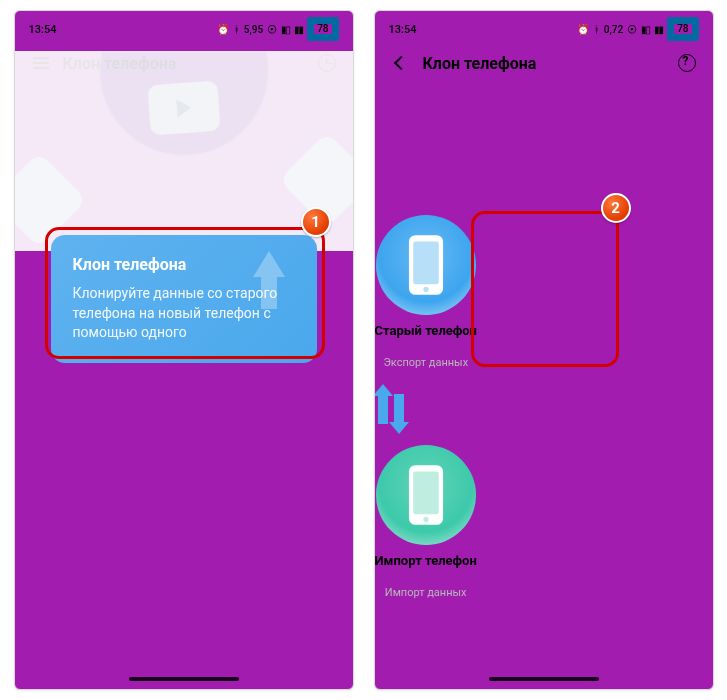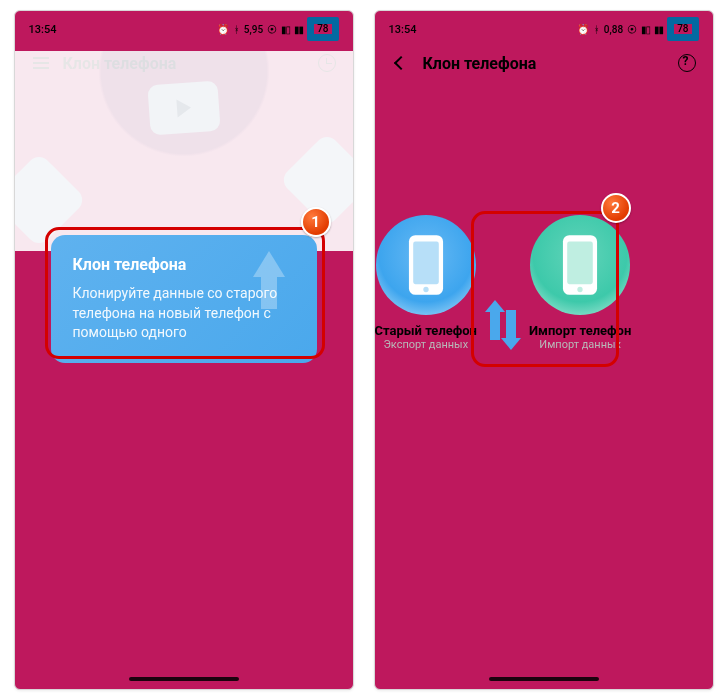--- a/index.html
+++ b/index.html
@@ -9,21 +9,21 @@
     display: flex;
     gap: 20px;
     padding: 10px;
     justify-content: center;
   }
   .phone {
     width: 340px;
     height: 680px;
     border: 1px solid #d8d8d8;
     border-radius: 6px;
-    background: #be185d;
+    background: #a21caf;
     position: relative;
     overflow: hidden;
     box-shadow: 0 1px 3px rgba(0,0,0,0.08);
   }
   
   .status-bar {
     display: flex;
     justify-content: space-between;
     align-items: center;
     padding: 6px 14px 2px 14px;
@@ -219,35 +219,35 @@
     transform: translateX(-50%);
     width: 110px; height: 4px;
     background: #000;
     border-radius: 3px;
     opacity: 0.85;
   }
   
   .options {
     margin-top: 130px;
     display: flex;
-    flex-direction: row;
-    align-items: flex-end;
+    flex-direction: column;
+    align-items: flex-start;
     gap: 10px;
   }
   .opt-circle {
     width: 100px; height: 100px;
     border-radius: 50%;
     display: flex; align-items: center; justify-content: center;
     position: relative;
   }
   .circ-blue { background: radial-gradient(circle at 50% 40%, #67b9f4 0%, #3da5ee 60%, #c7e7fb 100%); }
   .circ-green { background: radial-gradient(circle at 50% 40%, #62d4b9 0%, #3dc9aa 60%, #c5efe4 100%); }
   .opt-circle svg { width: 48px; height: 64px; }
   .opt-title { font-size: 13px; font-weight: 700; color: #000; margin-top: 8px; }
-  .opt-sub   { font-size: 11px; color: #b8b8b8; margin-top: 0; }
+  .opt-sub   { font-size: 11px; color: #b8b8b8; margin-top: 18px; }
   .swap-arrows {
     width: 32px; height: 44px;
     margin: 8px 0 4px 0;
     position: relative;
   }
   .swap-arrows .a {
     position: absolute;
     width: 10px; height: 30px;
     top: 7px;
   }
@@ -310,21 +310,21 @@
 
   <div class="home-ind"></div>
 </div>
 
 <div class="phone">
   <div class="status-bar">
     <span>13:54</span>
     <div class="status-right">
       <span>⏰</span>
       <span>ᚼ</span>
-      <span><span>0,88</span></span>
+      <span><span>0,72</span></span>
       <span>⦿</span>
       <span class="sig">▮▯</span>
       <span class="sig">▮▮</span>
       <span class="batt">78</span>
     </div>
   </div>
 
   <div class="header">
     <div class="icon-btn">
       <div class="back-chevron"></div>

